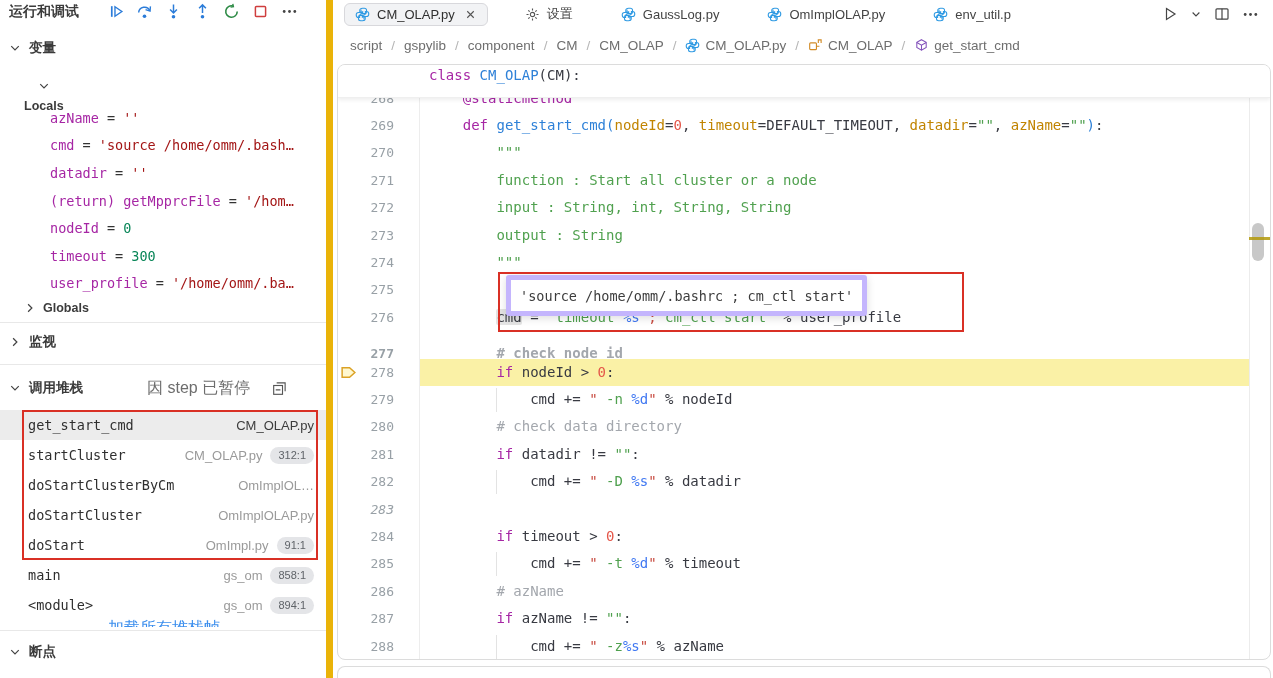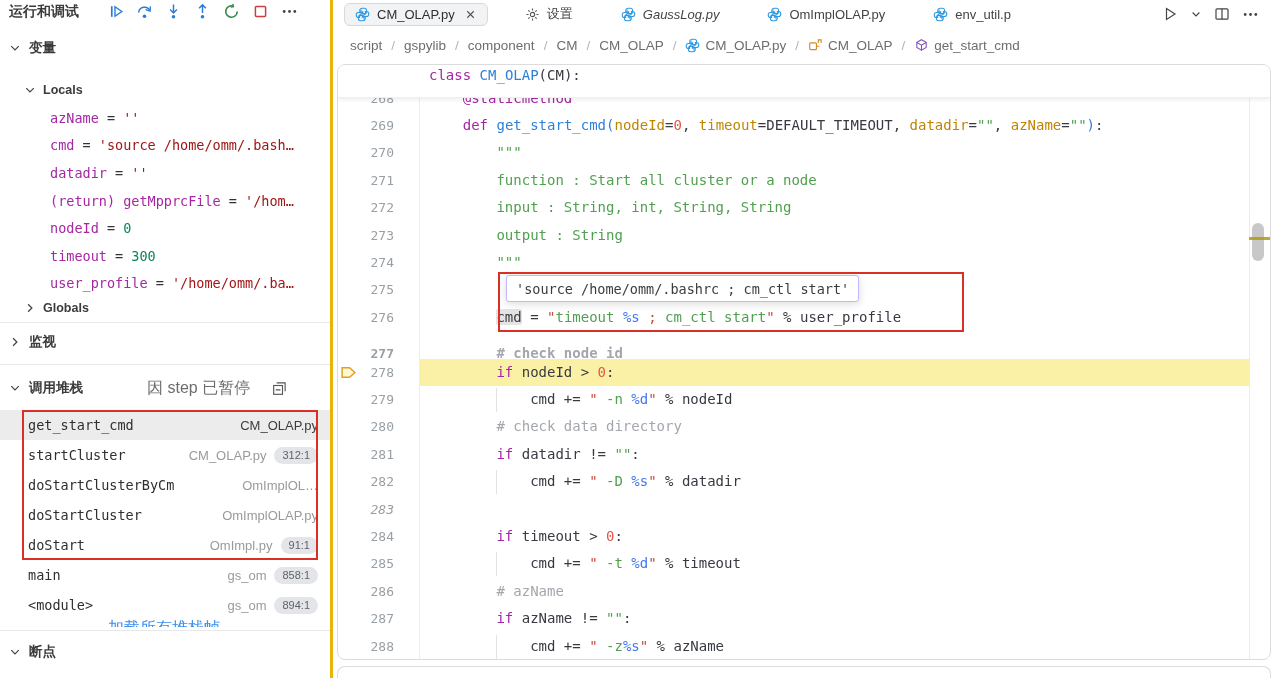--- a/index.html
+++ b/index.html
@@ -1,21 +1,21 @@
 <!DOCTYPE html>
 <html><head>
 <meta charset="utf-8">
 <style>
   * { margin:0; padding:0; box-sizing:border-box; }
   html,body { width:1273px; height:678px; overflow:hidden; background:#fff;
     font-family:"Liberation Sans", sans-serif; }
 
   
   #sidebar { position:absolute; left:0; top:0; width:333px; height:678px;
-    background:#fff; border-right:3px solid #eab308; }
+    background:#fff; border-right:7px solid #eab308; }
   .sb-title { position:absolute; left:9px; top:3px; font-size:14px; font-weight:bold; color:#3b3b3b; }
   .dbg-toolbar { position:absolute; left:105px; top:1px; display:flex; gap:9px; align-items:center; }
   .dbg-toolbar .tbtn { width:20px; height:20px; display:flex; align-items:center; justify-content:center; cursor:pointer; }
   .section-hdr { position:absolute; left:0; width:100%; height:24px; display:flex; align-items:center; gap:8px;
     padding-left:9px; font-size:13.5px; font-weight:bold; color:#3b3b3b; cursor:pointer; }
   .sub-hdr { position:absolute; left:24px; height:20px; display:flex; align-items:center; gap:7px;
     font-size:12.5px; font-weight:bold; color:#3b3b3b; cursor:pointer; }
   .chev { width:12px; height:12px; flex:0 0 auto; }
   .divider { position:absolute; left:0; width:100%; height:1px; background:#e8e8e8; }
 
@@ -38,21 +38,21 @@
 
   .redbox { position:absolute; border:2px solid #d93025; pointer-events:none; z-index:9; }
 
   
   #editor-region { position:absolute; left:334px; top:0; width:939px; height:678px; background:#fff; }
   #tabbar { position:absolute; left:0; top:0; width:100%; height:28px; display:flex; align-items:center;
     padding-left:10px; gap:6px; }
   .tab { display:flex; align-items:center; gap:7px; padding:3px 10px; font-size:13px; color:#444;
     border:1px solid transparent; border-radius:6px; cursor:pointer; white-space:nowrap; }
   .tab.active { background:#f2f3f5; border-color:#d8d8dc; color:#303030; }
-  .tab.preview .tab-label { font-style:italic; }
+  .tab.preview .tab-label { }
   .tab-close { font-size:13px; color:#555; margin-left:2px; cursor:pointer; }
   .tab-gap { width:14px; }
   #tab-actions { margin-left:auto; display:flex; align-items:center; gap:12px; padding-right:14px; }
   #tab-actions .tbtn { cursor:pointer; display:flex; align-items:center; }
 
   #breadcrumbs { position:absolute; left:16px; top:32px; height:26px; display:flex; align-items:center;
     gap:9px; font-size:13.5px; color:#6e6e6e; }
   .crumb { display:flex; align-items:center; gap:5px; cursor:pointer; }
   .crumb-sep { color:#b5b5b5; cursor:default; }
 
@@ -69,22 +69,22 @@
   .guide { position:absolute; left:158px; top:2px; height:24px; width:1px; background:#e3e3e3; }
   .k{color:#a626a4;} .f{color:#2e81d8;} .pr{color:#c18401;} .n{color:#e45649;}
   .s{color:#c84a3f;} .sg{color:#50a14f;} .fm{color:#4078f2;} .d{color:#50a14f;}
   .c{color:#a3a7ad;} .p{color:#383a42;}
   .whl{ background:#e4e4e4; border-radius:2px; }
 
   #sticky { position:absolute; left:0; top:0; width:100%; height:33px; background:#fff; z-index:5;
     border-bottom:1px solid #efefef; box-shadow:0 2px 4px rgba(0,0,0,.07); }
   #sticky .code-text { top:2px; }
 
-  #dbg-tooltip { position:absolute; left:168px; top:210px; height:27px; z-index:4; background:#fff;
-    border:1px solid #c4b5fd; border-radius:3px; box-shadow:0 2px 8px rgba(0,0,0,.14);
+  #dbg-tooltip { position:absolute; left:168px; top:210px; height:41px; z-index:4; background:#fff;
+    border:5px solid #c4b5fd; border-radius:3px; box-shadow:0 2px 8px rgba(0,0,0,.14);
     display:flex; align-items:center; padding:0 9px; font-family:"DejaVu Sans Mono", monospace;
     font-size:13.5px; color:#3c3c3c; white-space:pre; }
 
   #vscrollbar { position:absolute; left:914px; top:158px; width:12px; height:38px;
     background:#c8c8c8; border-radius:6px; cursor:grab; z-index:2; }
   #overview-mark { position:absolute; left:911px; top:172px; width:23px; height:3px;
     background:#b3990a; opacity:.85; z-index:3; }
 
   #panel-strip { position:absolute; left:3px; top:666px; width:934px; height:12px;
     background:#fff; border:1px solid #dcdcdc; border-bottom:none; border-radius:8px 8px 0 0; }
@@ -143,21 +143,21 @@
     </div>
 
   <div class="section-hdr" style="top:36px;">
     <span class="chev">
         <svg width="12" height="12" viewBox="0 0 16 16">
           <path d="M3 5.5l5 5 5-5" stroke="#424242" stroke-width="1.6" fill="none"></path>
         </svg>
       </span>
     <span>变量</span>
   </div>
-  <div class="sub-hdr" style="top:80px;">
+  <div class="sub-hdr" style="top:80px;flex-direction:column;">
     <span class="chev">
         <svg width="12" height="12" viewBox="0 0 16 16">
           <path d="M3 5.5l5 5 5-5" stroke="#424242" stroke-width="1.6" fill="none"></path>
         </svg>
       </span>
     <span>Locals</span>
   </div>
 
   <div id="var-list">
       <div class="var-row"><span class="vname">azName</span><span class="veq"> = </span><span class="vstr">''</span></div>

